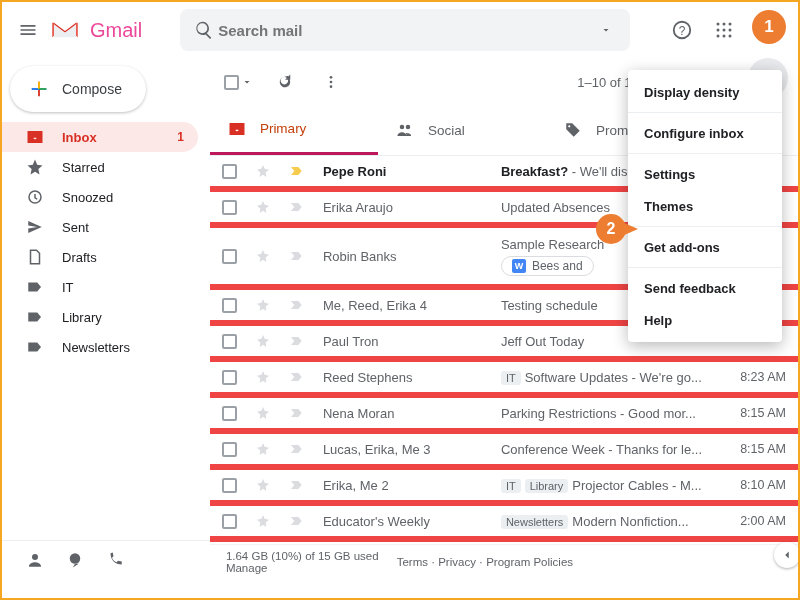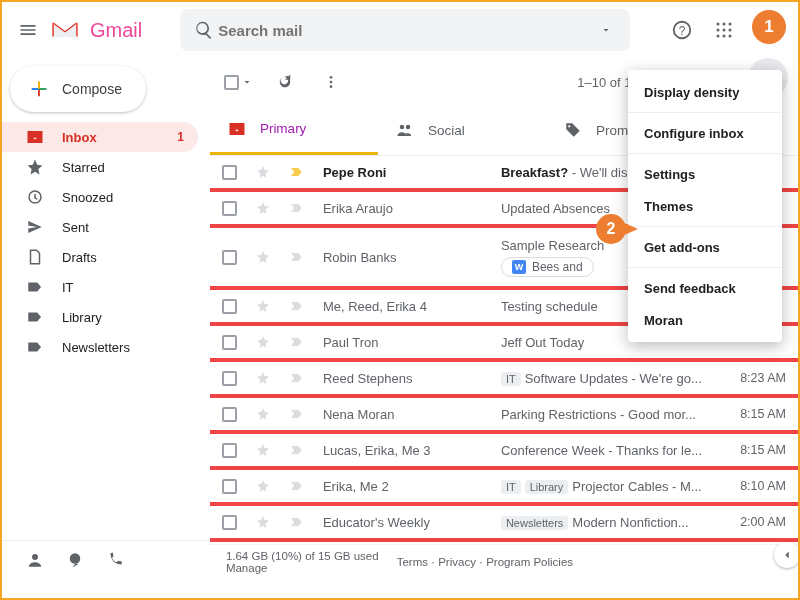--- a/index.html
+++ b/index.html
@@ -23,23 +23,23 @@
   .navitem .count { margin-left:auto; font-size:12px; }
   .bottombar { margin-top:auto; height:38px; display:flex; align-items:center; gap:22px; padding-left:24px; color:#5f6368; border-top:1px solid #eee;}
   
   .listpanel { flex:1; display:flex; flex-direction:column; border-left:0; }
   .toolbar { height:48px; display:flex; align-items:center; padding:0 14px; gap:18px; color:#5f6368; font-size:13px; }
   .toolbar .spacer { flex:1; }
   .selectall { display:flex; align-items:center; gap:2px;}
   .checkbox { width:15px; height:15px; border:2px solid #9aa0a6; border-radius:2px; display:inline-block;}
   .tabs { height:50px; display:flex; align-items:flex-end; border-bottom:1px solid #eceff1; }
   .tab { flex:0 0 168px; height:50px; display:flex; align-items:center; gap:14px; padding:0 18px; font-size:13.5px; color:#5f6368; cursor:pointer; }
-  .tab.active { color:#a21caf; border-bottom:3px solid #eab308; font-weight:500; }
+  .tab.active { color:#c2410c; border-bottom:3px solid #be185d; font-weight:500; }
   .rows { flex:1; overflow:hidden; }
-  .row { height:36px; display:flex; align-items:center; padding:0 12px; border-bottom:4px solid #ef4444; font-size:13px; color:#5f6368; gap:18px; cursor:pointer; }
+  .row { height:36px; display:flex; align-items:center; padding:0 12px; border-bottom:6px solid #ef4444; font-size:13px; color:#5f6368; gap:18px; cursor:pointer; }
   .row.unread { font-weight:bold; color:#202124; }
   .row .sender { width:160px; white-space:nowrap; overflow:hidden; text-overflow:ellipsis; }
   .row .subj { flex:1; white-space:nowrap; overflow:hidden; text-overflow:ellipsis; }
   .row .subj .label { display:inline-block; font-size:11px; padding:1px 5px; border-radius:3px; background:#eceff1; color:#5f6368; margin-right:4px; font-weight:normal;}
   .row .subj .preview { color:#5f6368; font-weight:normal;}
   .row .time { width:66px; text-align:right; font-size:12.5px; }
   .row .star { color:#dadce0; }
   .row.unread .star { color:#dadce0; }
   .row .imp { color:#dadce0; }
   .row.unread .imp.on { color:#f7cb4d; }
@@ -451,21 +451,21 @@
   <div class="menuitem">Display density</div>
   <div class="hr"></div>
   <div class="menuitem">Configure inbox</div>
   <div class="hr"></div>
   <div class="menuitem">Settings</div>
   <div class="menuitem">Themes</div>
   <div class="hr"></div>
   <div class="menuitem">Get add-ons</div>
   <div class="hr"></div>
   <div class="menuitem">Send feedback</div>
-  <div class="menuitem">Moran</div>
+  <div class="menuitem">Help</div>
 </div>
 
 <div class="callout2">
   <div class="circle">
       <span>2</span>
       <div class="tail"></div>
     </div>
 </div>
 
 <div class="side-caret">

